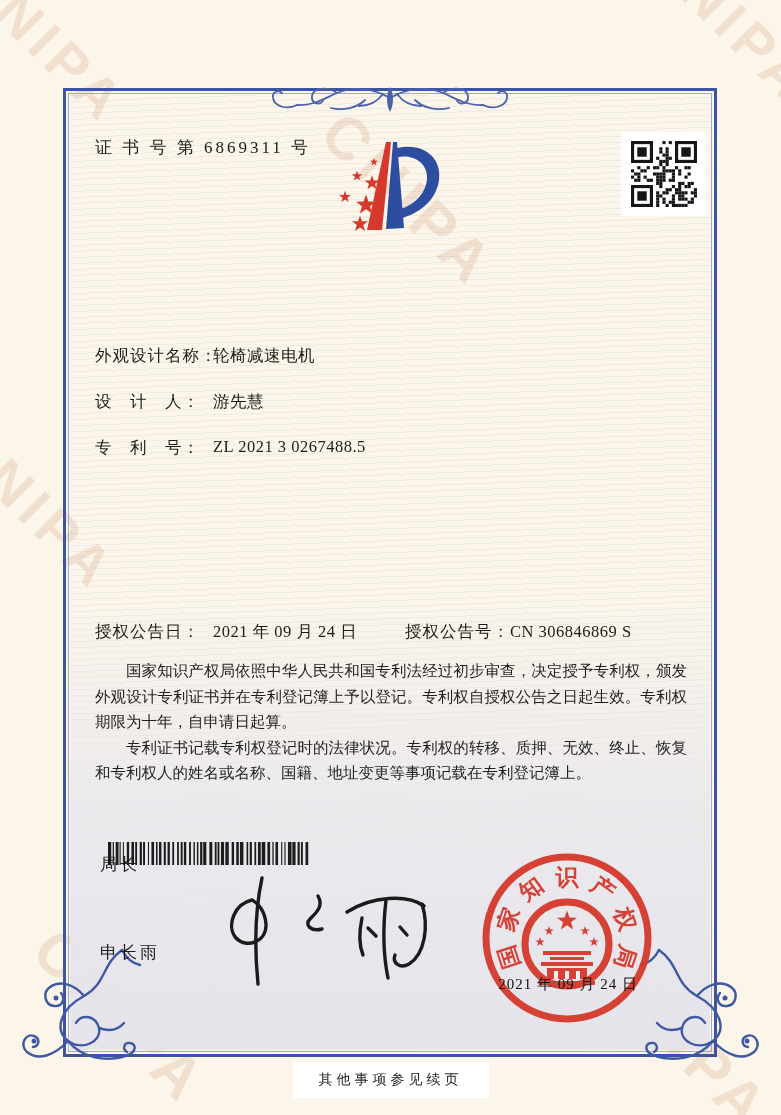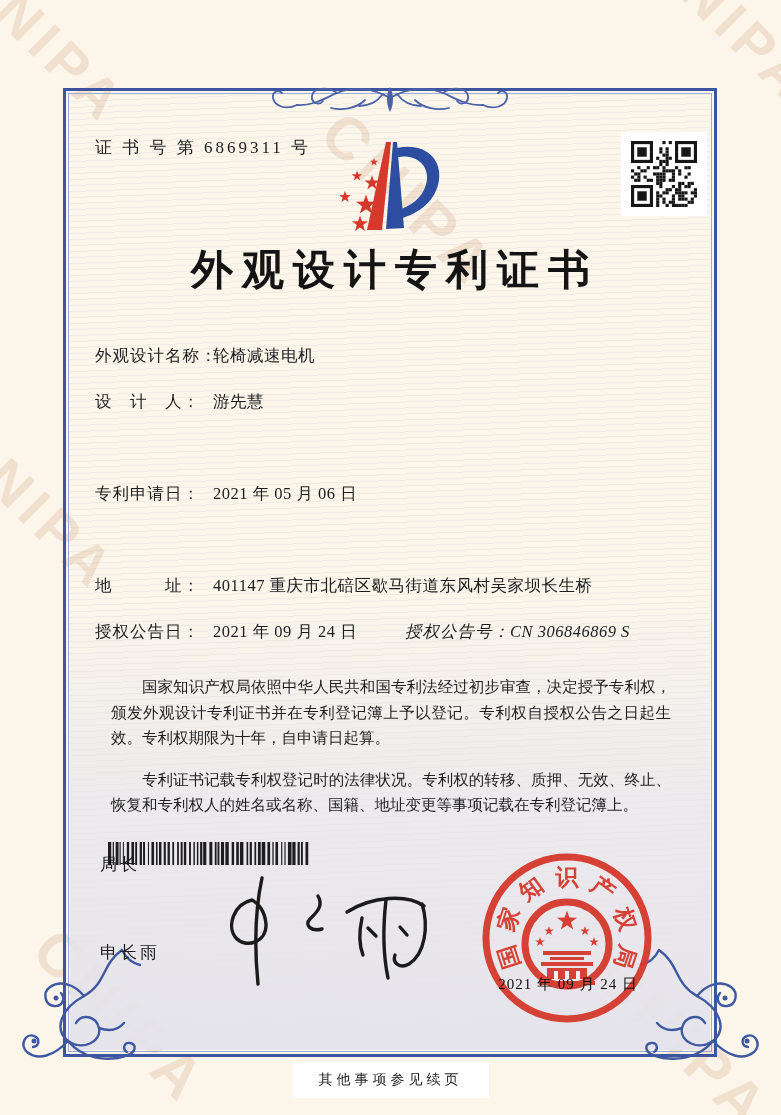--- a/index.html
+++ b/index.html
@@ -33,23 +33,23 @@
   }
   .cert-no{position:absolute;left:95px;top:136px;font-size:17px;letter-spacing:3px;z-index:5;text-align:right;}
   .logo{position:absolute;left:318px;top:126px;width:152px;height:114px;z-index:5;}
   .qr-box{position:absolute;left:621px;top:132px;width:86px;height:84px;background:#ffffff;
     display:flex;align-items:center;justify-content:center;z-index:5;}
   .doc-title{position:absolute;left:0;right:0;top:242px;text-align:center;
     font-size:42px;font-weight:bold;letter-spacing:9px;padding-left:9px;color:#141414;z-index:5;}
   .field-row{position:absolute;left:95px;width:600px;font-size:16.5px;letter-spacing:1px;z-index:5;}
   .field-label{display:inline-block;width:112px;margin-right:6px;vertical-align:top;white-space:pre;}
   .field-value{letter-spacing:0.5px;margin-top:23px;}
-  .pair2{position:absolute;left:310px;top:0;white-space:nowrap;font-style:italic;}
+  .pair2{position:absolute;left:310px;top:0;white-space:nowrap;}
   .body-text{position:absolute;left:95px;width:592px;top:658px;z-index:5;}
-  .body-text p{margin:16px;text-indent:2em;font-size:15.5px;line-height:25.5px;text-align:justify;color:#1f1f1f;}
+  .body-text p{margin:0;text-indent:2em;font-size:15.5px;line-height:25.5px;text-align:justify;color:#1f1f1f;}
   .barcode{position:absolute;left:108px;top:842px;width:205px;height:23px;z-index:5;}
   .sig-title{position:absolute;left:100px;top:853px;font-size:17px;letter-spacing:3px;z-index:6;}
   .sig-name{position:absolute;left:100px;top:941px;font-size:17px;letter-spacing:3px;z-index:6;}
   .signature{position:absolute;left:212px;top:866px;width:235px;height:125px;z-index:6;}
   .seal{position:absolute;left:479px;top:850px;width:176px;height:176px;z-index:6;opacity:0.95;}
   .seal-date{position:absolute;left:482px;top:975px;width:172px;text-align:center;
     font-size:15px;letter-spacing:1px;color:#101010;z-index:7;}
   .page-info{position:absolute;left:0;right:0;top:1025px;text-align:center;
     font-size:14.5px;letter-spacing:2px;z-index:5;}
   .note-box{position:absolute;left:50%;transform:translateX(-50%);top:1062px;
@@ -247,33 +247,29 @@
         <rect x="25.142857142857142" y="62.857142857142854" width="3.142857142857143" height="3.142857142857143" fill="#161616"></rect>
         <rect x="34.57142857142857" y="62.857142857142854" width="3.142857142857143" height="3.142857142857143" fill="#161616"></rect>
         <rect x="40.857142857142854" y="62.857142857142854" width="3.142857142857143" height="3.142857142857143" fill="#161616"></rect>
         <rect x="44" y="62.857142857142854" width="3.142857142857143" height="3.142857142857143" fill="#161616"></rect>
         <rect x="47.14285714285714" y="62.857142857142854" width="3.142857142857143" height="3.142857142857143" fill="#161616"></rect>
         <rect x="50.285714285714285" y="62.857142857142854" width="3.142857142857143" height="3.142857142857143" fill="#161616"></rect>
         <rect x="53.42857142857143" y="62.857142857142854" width="3.142857142857143" height="3.142857142857143" fill="#161616"></rect>
       </svg>
   </div>
 
-  <div class="doc-title">外观设计专利证书</div>
 
   <div class="field-row" style="top:345px">
     <span class="field-label">外观设计名称：</span><span class="field-value">轮椅减速电机</span>
   </div>
   <div class="field-row" style="top:391px">
     <span class="field-label">设　计　人：</span><span class="field-value">游先慧</span>
   </div>
-  <div class="field-row" style="top:483px">
-    <span class="field-label">专利申请日：</span><span class="field-value">2021 年 05 月 06 日</span>
-  </div>
-  <div class="field-row" style="top:575px">
-    <span class="field-label">地　　　址：</span><span class="field-value">401147 重庆市北碚区歇马街道东风村吴家坝长生桥</span>
+  <div class="field-row" style="top:437px">
+    <span class="field-label">专　利　号：</span><span class="field-value">ZL 2021 3 0267488.5</span>
   </div>
   <div class="field-row" style="top:621px">
     <span class="field-label">授权公告日：</span><span class="field-value">2021 年 09 月 24 日</span>
     <span class="pair2">
       <span>授权公告号：</span><span class="field-value">CN 306846869 S</span>
     </span>
   </div>
 
   <div class="body-text">
     <p>国家知识产权局依照中华人民共和国专利法经过初步审查，决定授予专利权，颁发外观设计专利证书并在专利登记簿上予以登记。专利权自授权公告之日起生效。专利权期限为十年，自申请日起算。</p>

